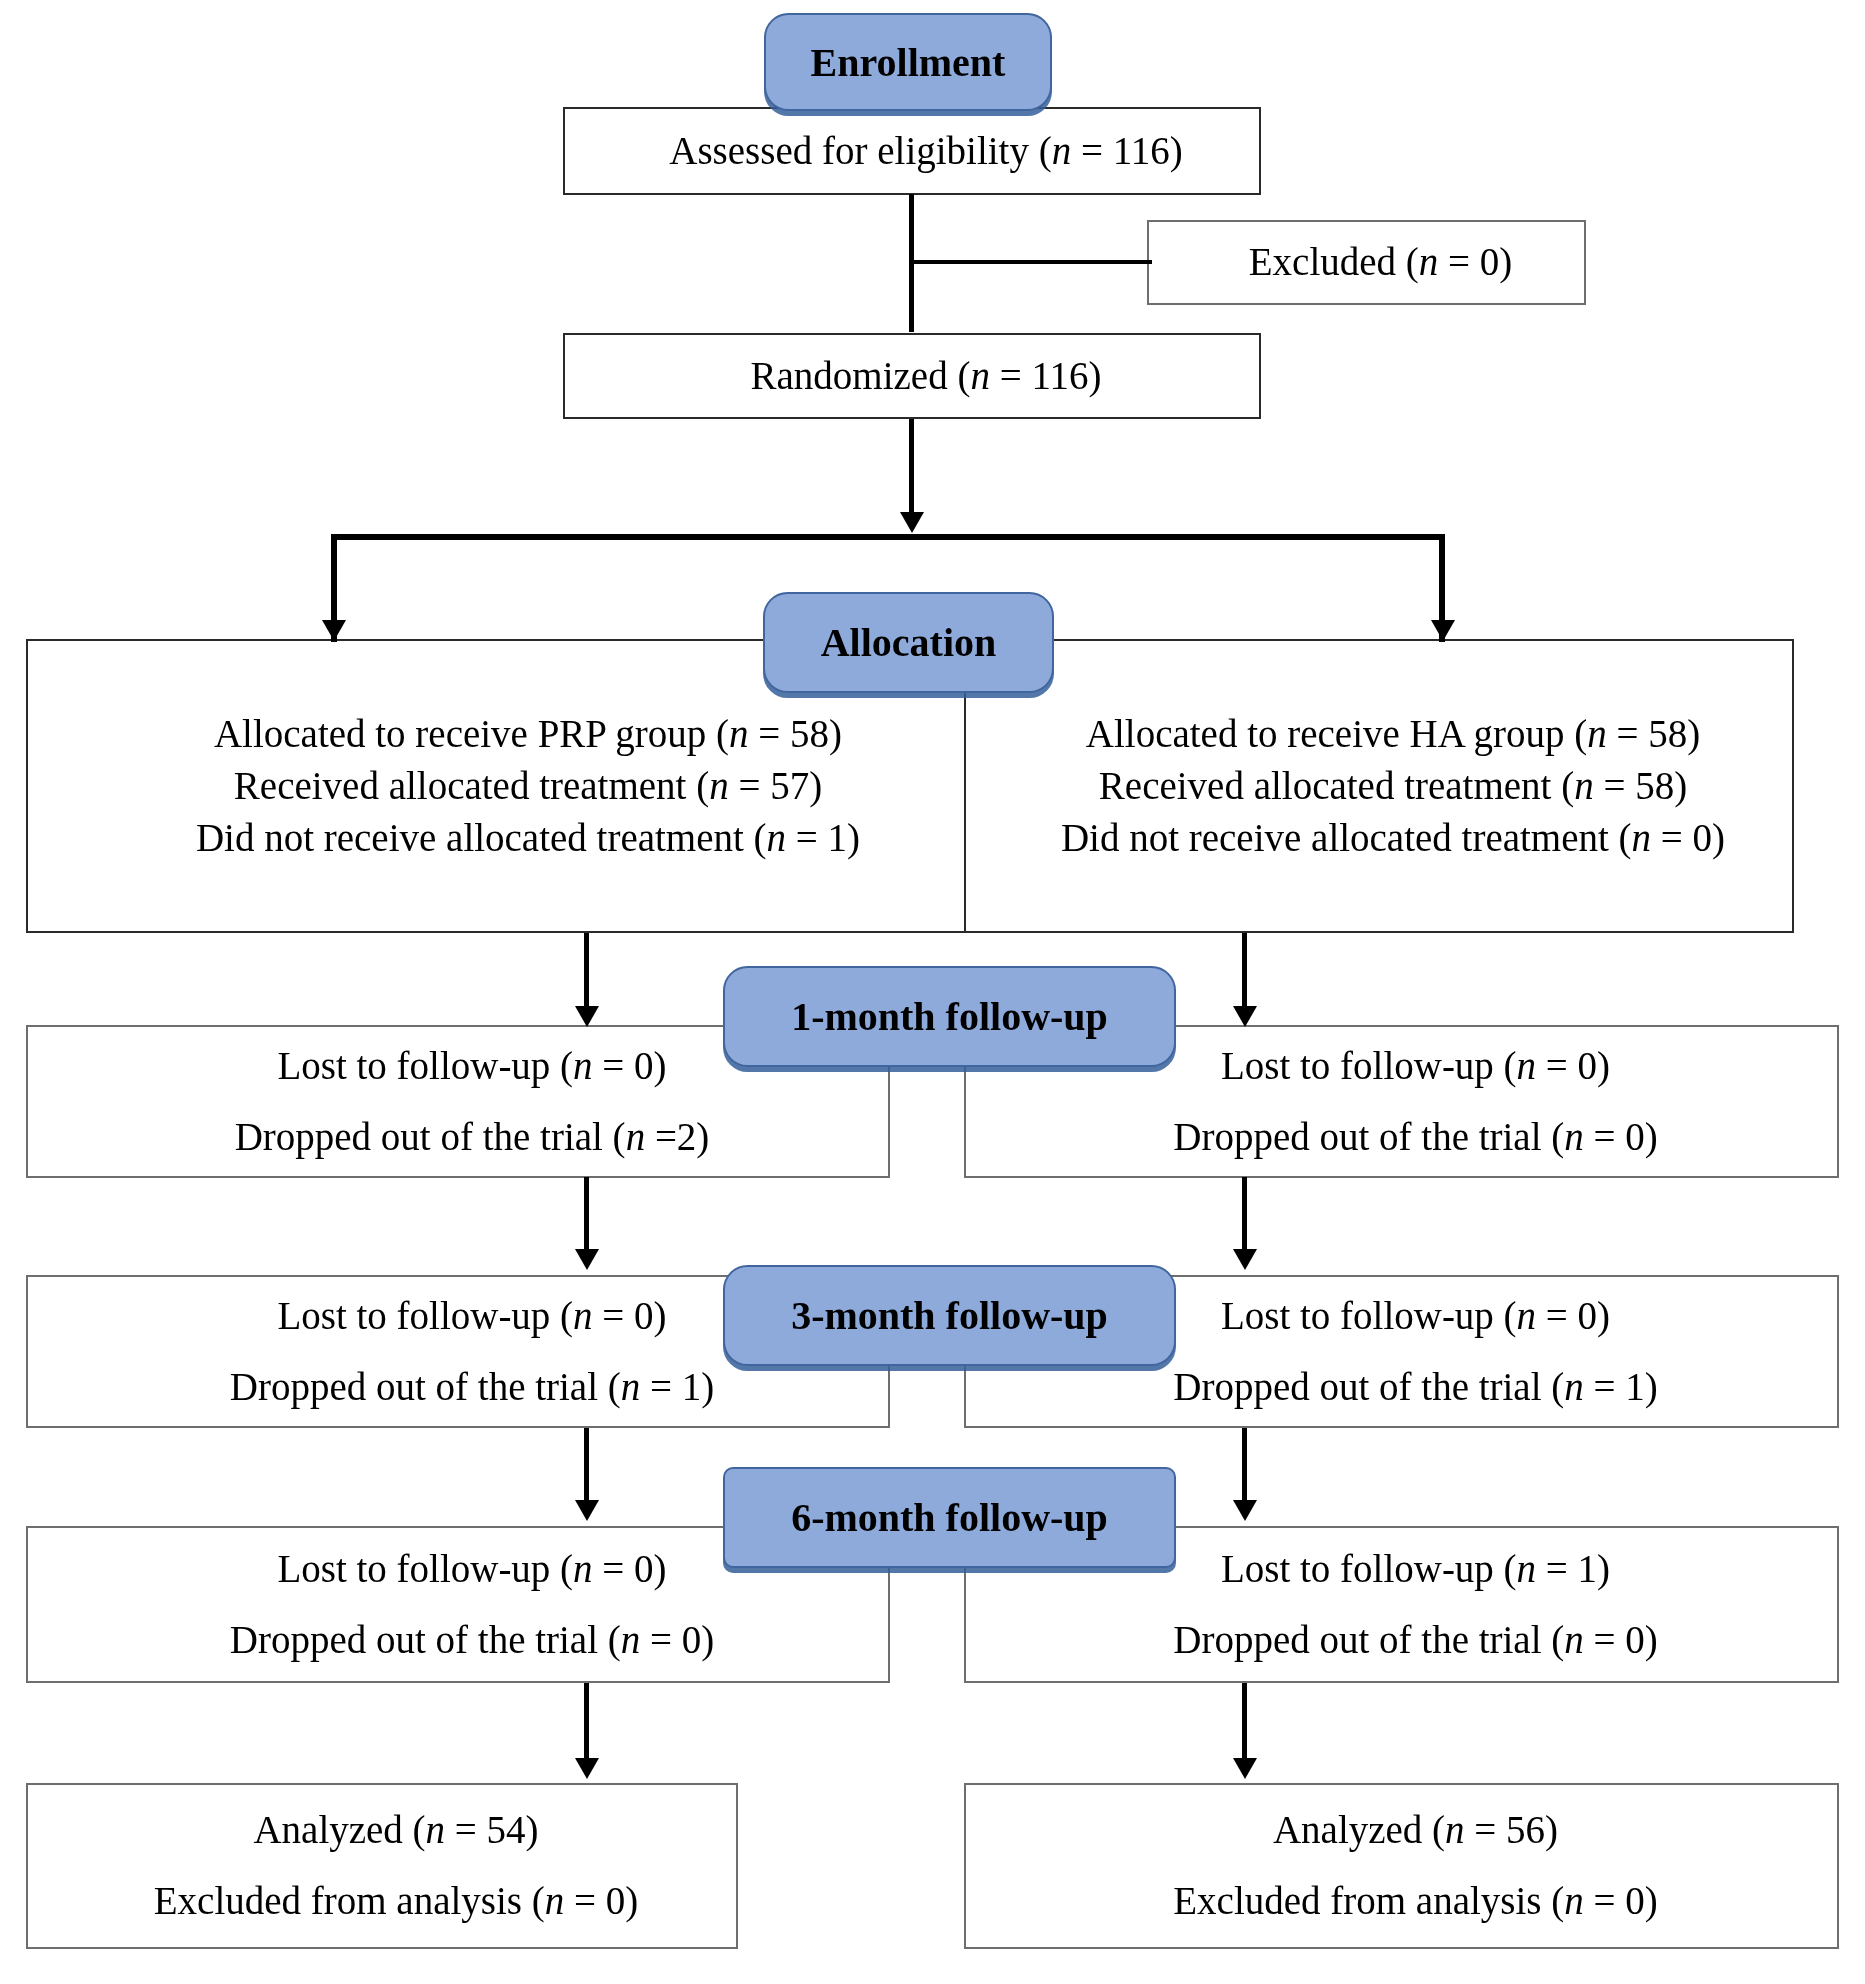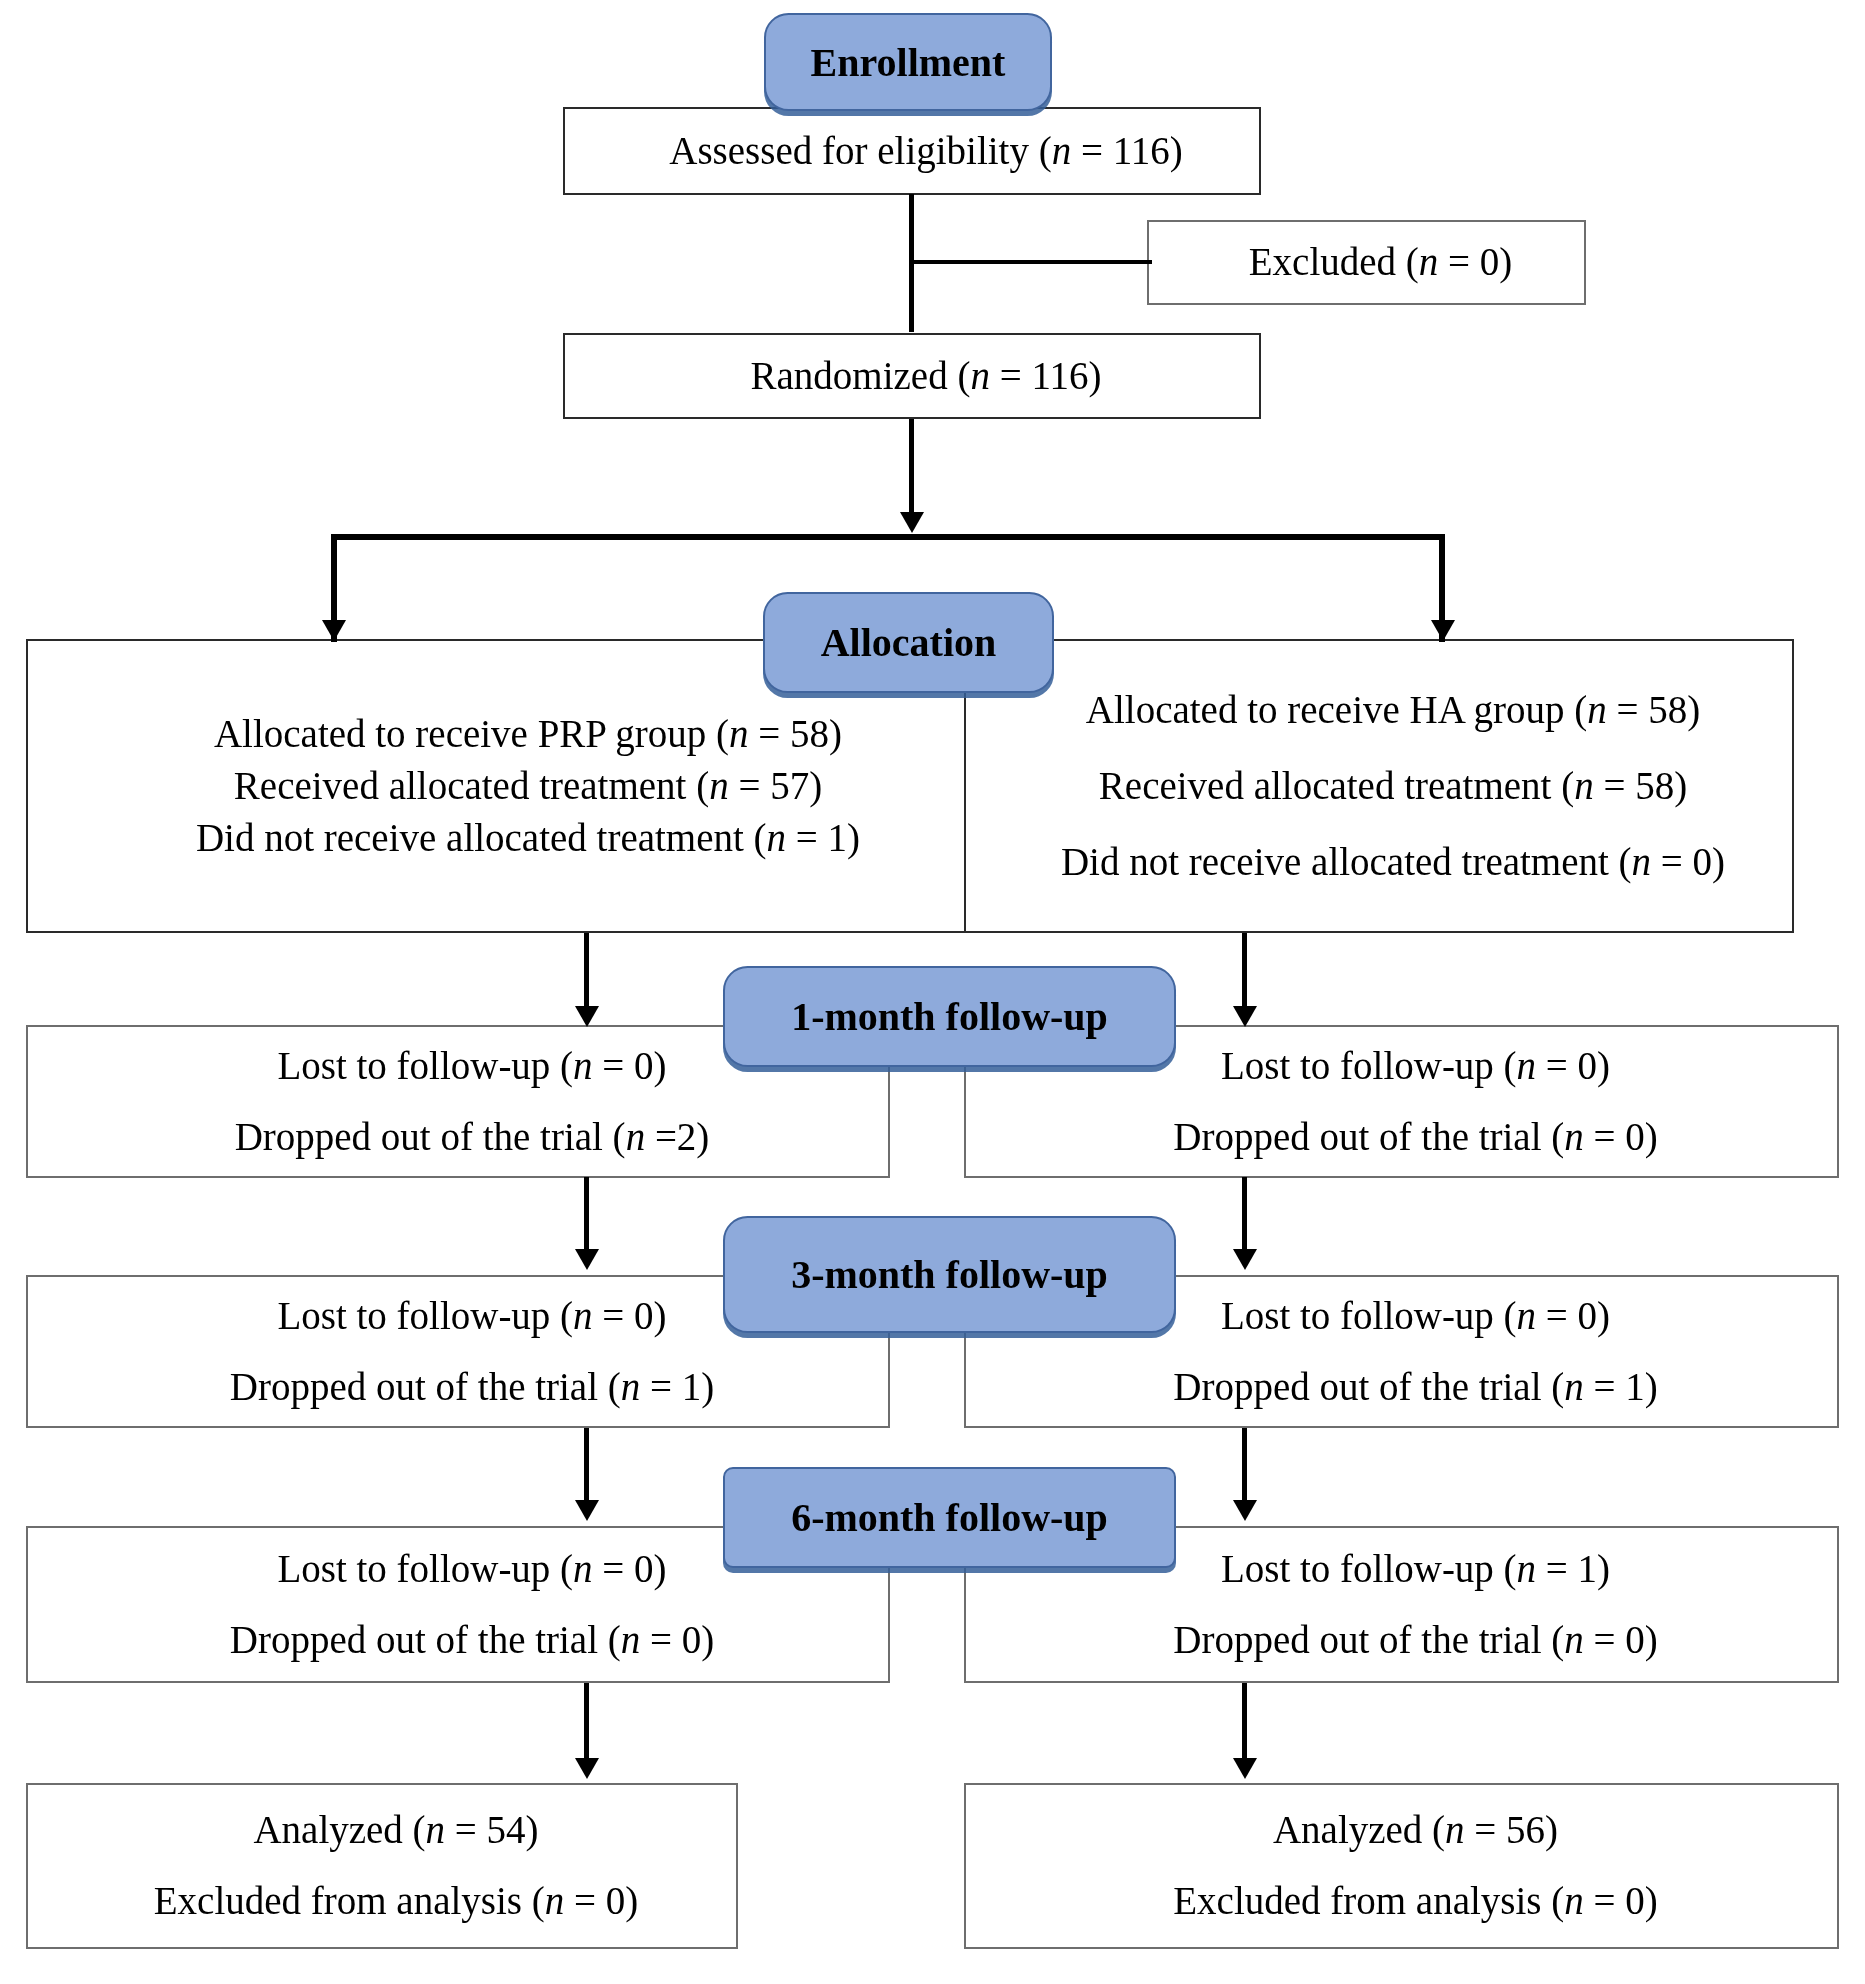--- a/index.html
+++ b/index.html
@@ -129,21 +129,21 @@
   <div class="arrowhead" style="left:322px; top:620px;"></div>
   <div class="vline" style="left:1439px; top:534px; width:5.8px; height:108px;"></div>
   <div class="arrowhead" style="left:1431px; top:620px;"></div>
 
   <div class="box" style="left:26px; top:639px; width:976px; height:294px;">
     <div class="ln"><span>Allocated to receive PRP group (</span><span class="ital">n</span><span> = 58)</span></div>
     <div class="ln"><span>Received allocated treatment (</span><span class="ital">n</span><span> = 57)</span></div>
     <div class="ln"><span>Did not receive allocated treatment (</span><span class="ital">n</span><span> = 1)</span></div>
   </div>
 
-  <div class="box" style="left:964px; top:639px; width:830px; height:294px;gap:24px;">
+  <div class="box" style="left:964px; top:639px; width:830px; height:294px;">
     <div class="ln"><span>Allocated to receive HA group (</span><span class="ital">n</span><span> = 58)</span></div>
     <div class="ln"><span>Received allocated treatment (</span><span class="ital">n</span><span> = 58)</span></div>
     <div class="ln"><span>Did not receive allocated treatment (</span><span class="ital">n</span><span> = 0)</span></div>
   </div>
 
   <div class="badge" style="left:763px; top:592px; width:291px; height:101px;">
     <span>Allocation</span>
   </div>
 
   <div class="vline" style="left:584px; top:933px; width:5px; height:86px;"></div>
@@ -173,21 +173,21 @@
   <div class="box thin shadow" style="left:26px; top:1275px; width:864px; height:153px;">
     <div class="ln"><span>Lost to follow-up (</span><span class="ital">n</span><span> = 0)</span></div>
     <div class="ln" style="margin-top:18.7px;"><span>Dropped out of the trial (</span><span class="ital">n</span><span> = 1)</span></div>
   </div>
 
   <div class="box thin shadow" style="left:964px; top:1275px; width:875px; height:153px;">
     <div class="ln"><span>Lost to follow-up (</span><span class="ital">n</span><span> = 0)</span></div>
     <div class="ln" style="margin-top:18.7px;"><span>Dropped out of the trial (</span><span class="ital">n</span><span> = 1)</span></div>
   </div>
 
-  <div class="badge" style="left:723px; top:1216px; width:453px; height:117px;">
+  <div class="badge" style="left:723px; top:1265px; width:453px; height:101px;">
     <span>3-month follow-up</span>
   </div>
 
   <div class="vline" style="left:584px; top:1428px; width:5px; height:85px;"></div>
   <div class="arrowhead" style="left:575px; top:1500px;"></div>
   <div class="vline" style="left:1242px; top:1428px; width:5px; height:85px;"></div>
   <div class="arrowhead" style="left:1233px; top:1500px;"></div>
 
   <div class="box thin shadow" style="left:26px; top:1526px; width:864px; height:157px;">
     <div class="ln"><span>Lost to follow-up (</span><span class="ital">n</span><span> = 0)</span></div>

